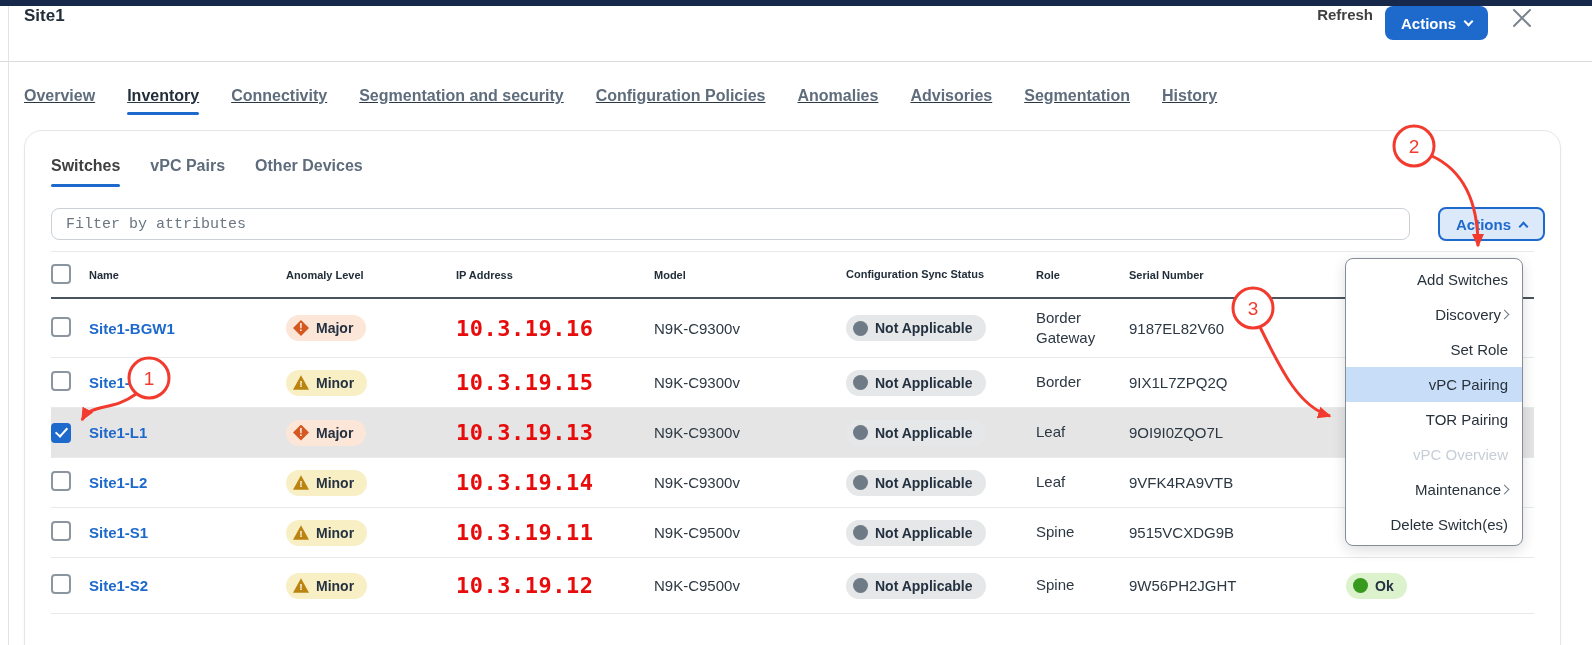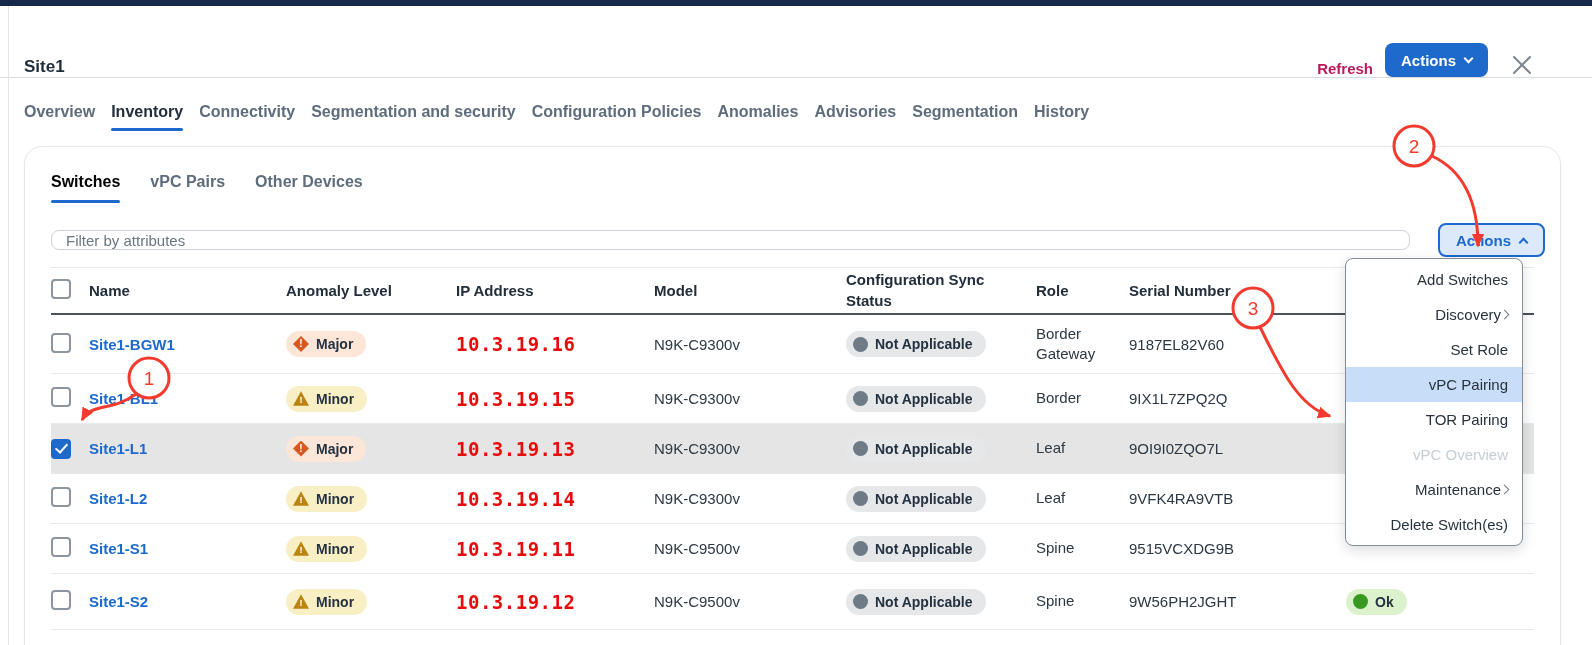--- a/index.html
+++ b/index.html
@@ -3,68 +3,68 @@
 <meta charset="utf-8">
 <style>
   * { margin:0; padding:0; box-sizing:border-box; }
   html,body { width:1592px; height:645px; overflow:hidden; background:#fff;
     font-family:"Liberation Sans", sans-serif; color:#2c3843; }
 
   .top-strip { height:6px; background:#16294a; }
   .left-edge { position:absolute; left:8px; top:6px; bottom:0; width:1px; background:#e1e4e7; }
 
   
-  .panel-header { height:72px; display:flex; align-items:flex-end; padding:0 58px 0 24px;
+  .panel-header { height:56px; display:flex; align-items:flex-start; padding:0 58px 0 24px;
     border-bottom:1px solid #d9dcdf; }
   .panel-title { font-size:17px; font-weight:700; color:#222e3a; }
   .spacer { flex:1; }
-  .link-plain { color:#be185d; font-weight:700; font-size:15px; cursor:pointer; margin-right:12px; }
+  .link-plain { color:#404040; font-weight:700; font-size:15px; cursor:pointer; margin-right:12px; }
   .btn { display:inline-flex; align-items:center; gap:9px; height:34px; padding:0 16px;
     border-radius:8px; font-size:15px; font-weight:700; cursor:pointer; border:none; white-space:nowrap; }
   .btn-outline { background:#fff; color:#1d69cc; border:1.5px solid #1d69cc; margin-right:12px; }
   .btn-primary { background:#1d69cc; color:#fff; margin-right:22px; }
   .btn-soft { background:#dbe9fb; color:#1d69cc; border:2px solid #1d69cc; }
   .chev { display:inline-block; width:7px; height:7px; border-right:2px solid currentColor; border-bottom:2px solid currentColor; }
   .chev.down { transform:rotate(45deg); margin-top:-4px; }
   .chev.up { transform:rotate(-135deg); margin-top:4px; }
   .close-x { cursor:pointer; display:inline-flex; }
 
   
-  .tabs { height:68px; display:flex; align-items:center; gap:16px; padding:0 24px; }
+  .tabs { height:68px; display:flex; align-items:center; gap:32px; padding:0 24px;text-decoration:underline; }
   .tab { font-size:16px; font-weight:700; color:#5e6c7c; cursor:pointer; position:relative; padding:24px 0; white-space:nowrap; }
   .tab.active { color:#222e3a; }
   .tab.active::after { content:""; position:absolute; left:0; right:0; bottom:14px; height:3px;
     border-radius:2px; background:#1d69cc; }
 
   
   .card { position:relative; margin-left:24px; width:1537px; height:560px;
     border:1px solid #e4e7ea; border-radius:18px; box-shadow:0 1px 3px rgba(0,0,0,.04); background:#fff; }
   .subtabs { display:flex; gap:30px; padding:26px 26px 0; }
   .subtab { font-size:16px; font-weight:700; color:#5e6c7c; cursor:pointer; padding-bottom:12px; position:relative; }
-  .subtab.active { color:#000000; }
+  .subtab.active { color:#404040; }
   .subtab.active::after { content:""; position:absolute; left:0; right:0; bottom:0; height:3px;
     border-radius:2px; background:#1d69cc; }
 
   .filter-row { display:flex; align-items:center; gap:28px; padding:20px 15px 0 26px; }
-  .filter-input { flex:1; height:20px; border:1px solid #ccd1d7; border-radius:8px; padding:0 14px;
-    font-size:15px; font-family:Liberation Sans, sans-serif; color:#2c3843; outline:none; }
+  .filter-input { flex:1; height:32px; border:1px solid #ccd1d7; border-radius:8px; padding:0 14px;
+    font-size:15px; font-family:Liberation Mono, monospace; color:#2c3843; outline:none; }
   .filter-input::placeholder { color:#6b7681; }
 
   
   .table { padding:10px 26px 0; }
   .thead, .trow { display:grid; grid-template-columns:38px 197px 170px 198px 192px 190px 93px 187px 1fr; align-items:center; }
   .thead { min-height:48px; border-top:1px solid #e7eaec; border-bottom:2px solid #49535c;
-    font-weight:700; font-size:15px; color:#222e3a; }
+    font-weight:700; font-size:11px; color:#222e3a; }
   .th-sync { max-width:160px; line-height:1.35; }
   .trow { min-height:50px; border-bottom:1px solid #e7eaec; font-size:15px; color:#2c3843; }
   .trow:first-child { min-height:59px; }
   .trow:last-child { min-height:56px; }
   .trow.selected { background:#e5e5e5; }
   .c-role { line-height:1.35; padding-right:6px; }
-  .c-ip { font-family:"DejaVu Sans Mono", monospace; font-weight:700; color:#e80b0b; font-size:19px; letter-spacing:.5px; }
+  .c-ip { font-family:"DejaVu Sans Mono", monospace; font-weight:700; color:#e80b0b; font-size:22px; letter-spacing:.5px; }
   .c-status { padding-left:30px; }
   .link { color:#1d69cc; font-weight:700; font-size:15px; text-decoration:none; cursor:pointer; }
 
   .checkbox { width:20px; height:20px; border:2px solid #8b96a1; border-radius:4px; background:#fff;
     display:inline-flex; align-items:center; justify-content:center; cursor:pointer; }
   .checkbox.checked { background:#1d69cc; border-color:#1d69cc; }
   .checkbox.checked::after { content:""; width:5px; height:10px; border-right:2.4px solid #fff;
     border-bottom:2.4px solid #fff; transform:rotate(42deg); margin-top:-3px; }
 
   .pill { display:inline-flex; align-items:center; gap:7px; border-radius:999px; padding:5px 13px 5px 7px;

